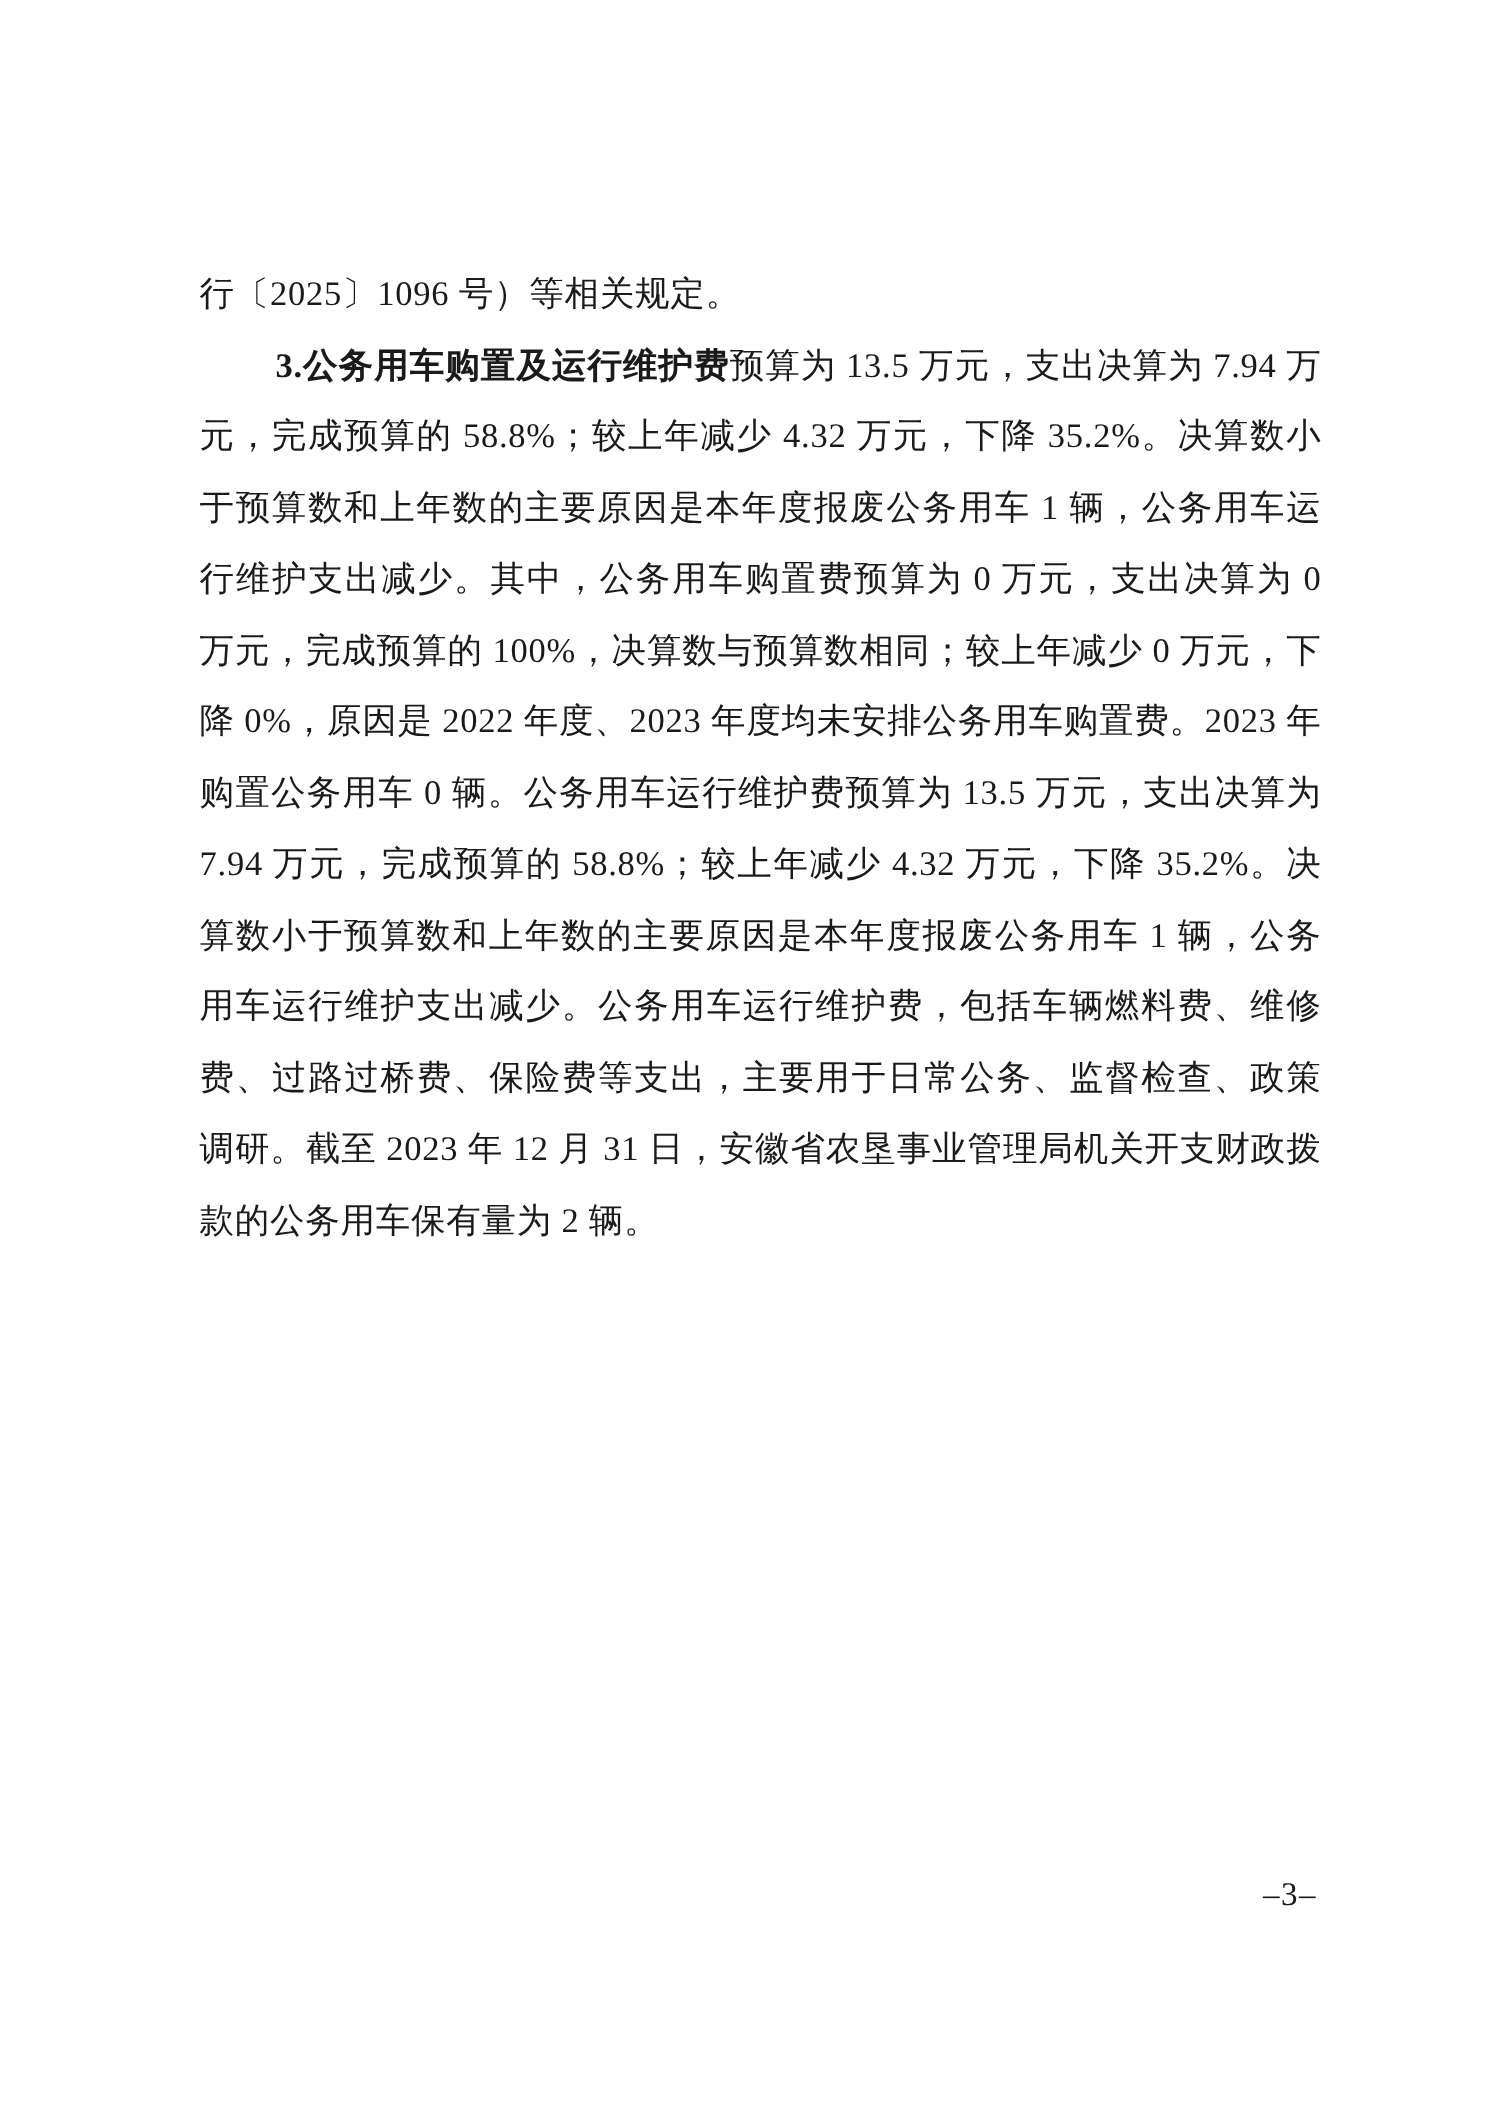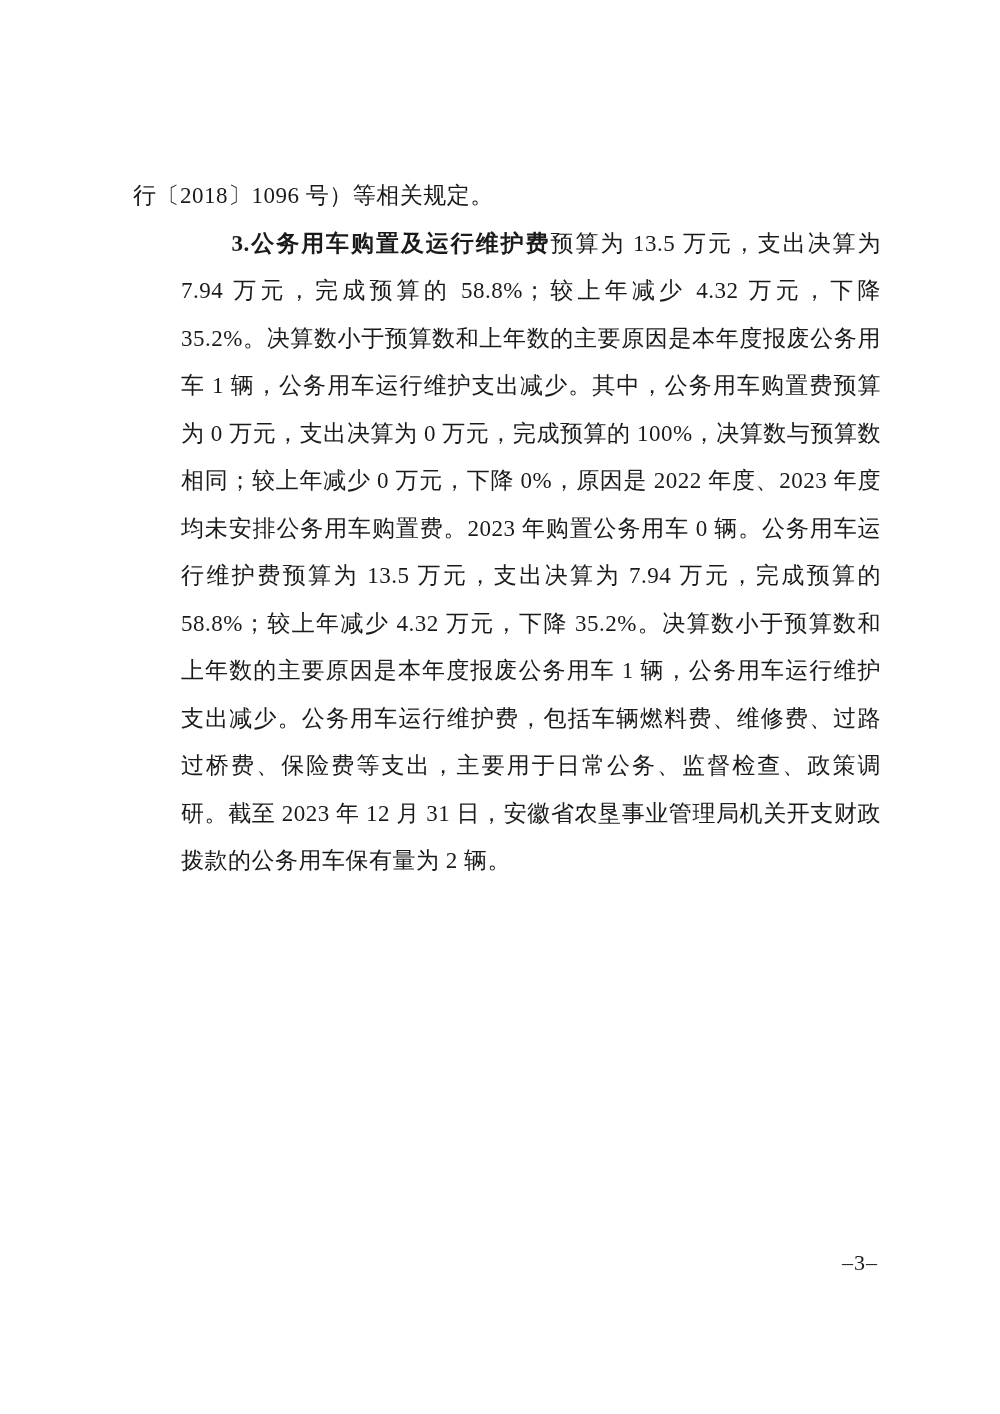--- a/index.html
+++ b/index.html
@@ -34,21 +34,20 @@
     text-align: justify;
     text-align-last: left;
     color: #1a1a1a;
   }
   .para {
     margin: 0;
     padding: 0;
   }
   .para-indent {
     text-indent: 2.2em;
-    margin-left: 48px;
   }
   .lead-bold {
     font-weight: bold;
   }
   .page-number {
     position: absolute;
     right: 122px;
     top: 1248px;
     font-size: 22px;
     line-height: 30px;
@@ -56,21 +55,21 @@
     letter-spacing: 1px;
   }
 </style>
 </head>
 <body>
 
 <div class="page">
 
   <div class="content">
 
-    <p class="para">行〔2018〕1096 号）等相关规定。</p>
+    <p class="para">行〔2025〕1096 号）等相关规定。</p>
 
     <p class="para para-indent"><span class="lead-bold">3.公务用车购置及运行维护费</span><span>预算为 13.5 万元，支出决算为 7.94 万元，完成预算的 58.8%；较上年减少 4.32 万元，下降 35.2%。决算数小于预算数和上年数的主要原因是本年度报废公务用车 1 辆，公务用车运行维护支出减少。其中，公务用车购置费预算为 0 万元，支出决算为 0 万元，完成预算的 100%，决算数与预算数相同；较上年减少 0 万元，下降 0%，原因是 2022 年度、2023 年度均未安排公务用车购置费。2023 年购置公务用车 0 辆。公务用车运行维护费预算为 13.5 万元，支出决算为 7.94 万元，完成预算的 58.8%；较上年减少 4.32 万元，下降 35.2%。决算数小于预算数和上年数的主要原因是本年度报废公务用车 1 辆，公务用车运行维护支出减少。公务用车运行维护费，包括车辆燃料费、维修费、过路过桥费、保险费等支出，主要用于日常公务、监督检查、政策调研。截至 2023 年 12 月 31 日，安徽省农垦事业管理局机关开支财政拨款的公务用车保有量为 2 辆。</span></p>
 
   </div>
 
   <div class="page-number">–3–</div>
 
 </div>
 
 </body></html>

